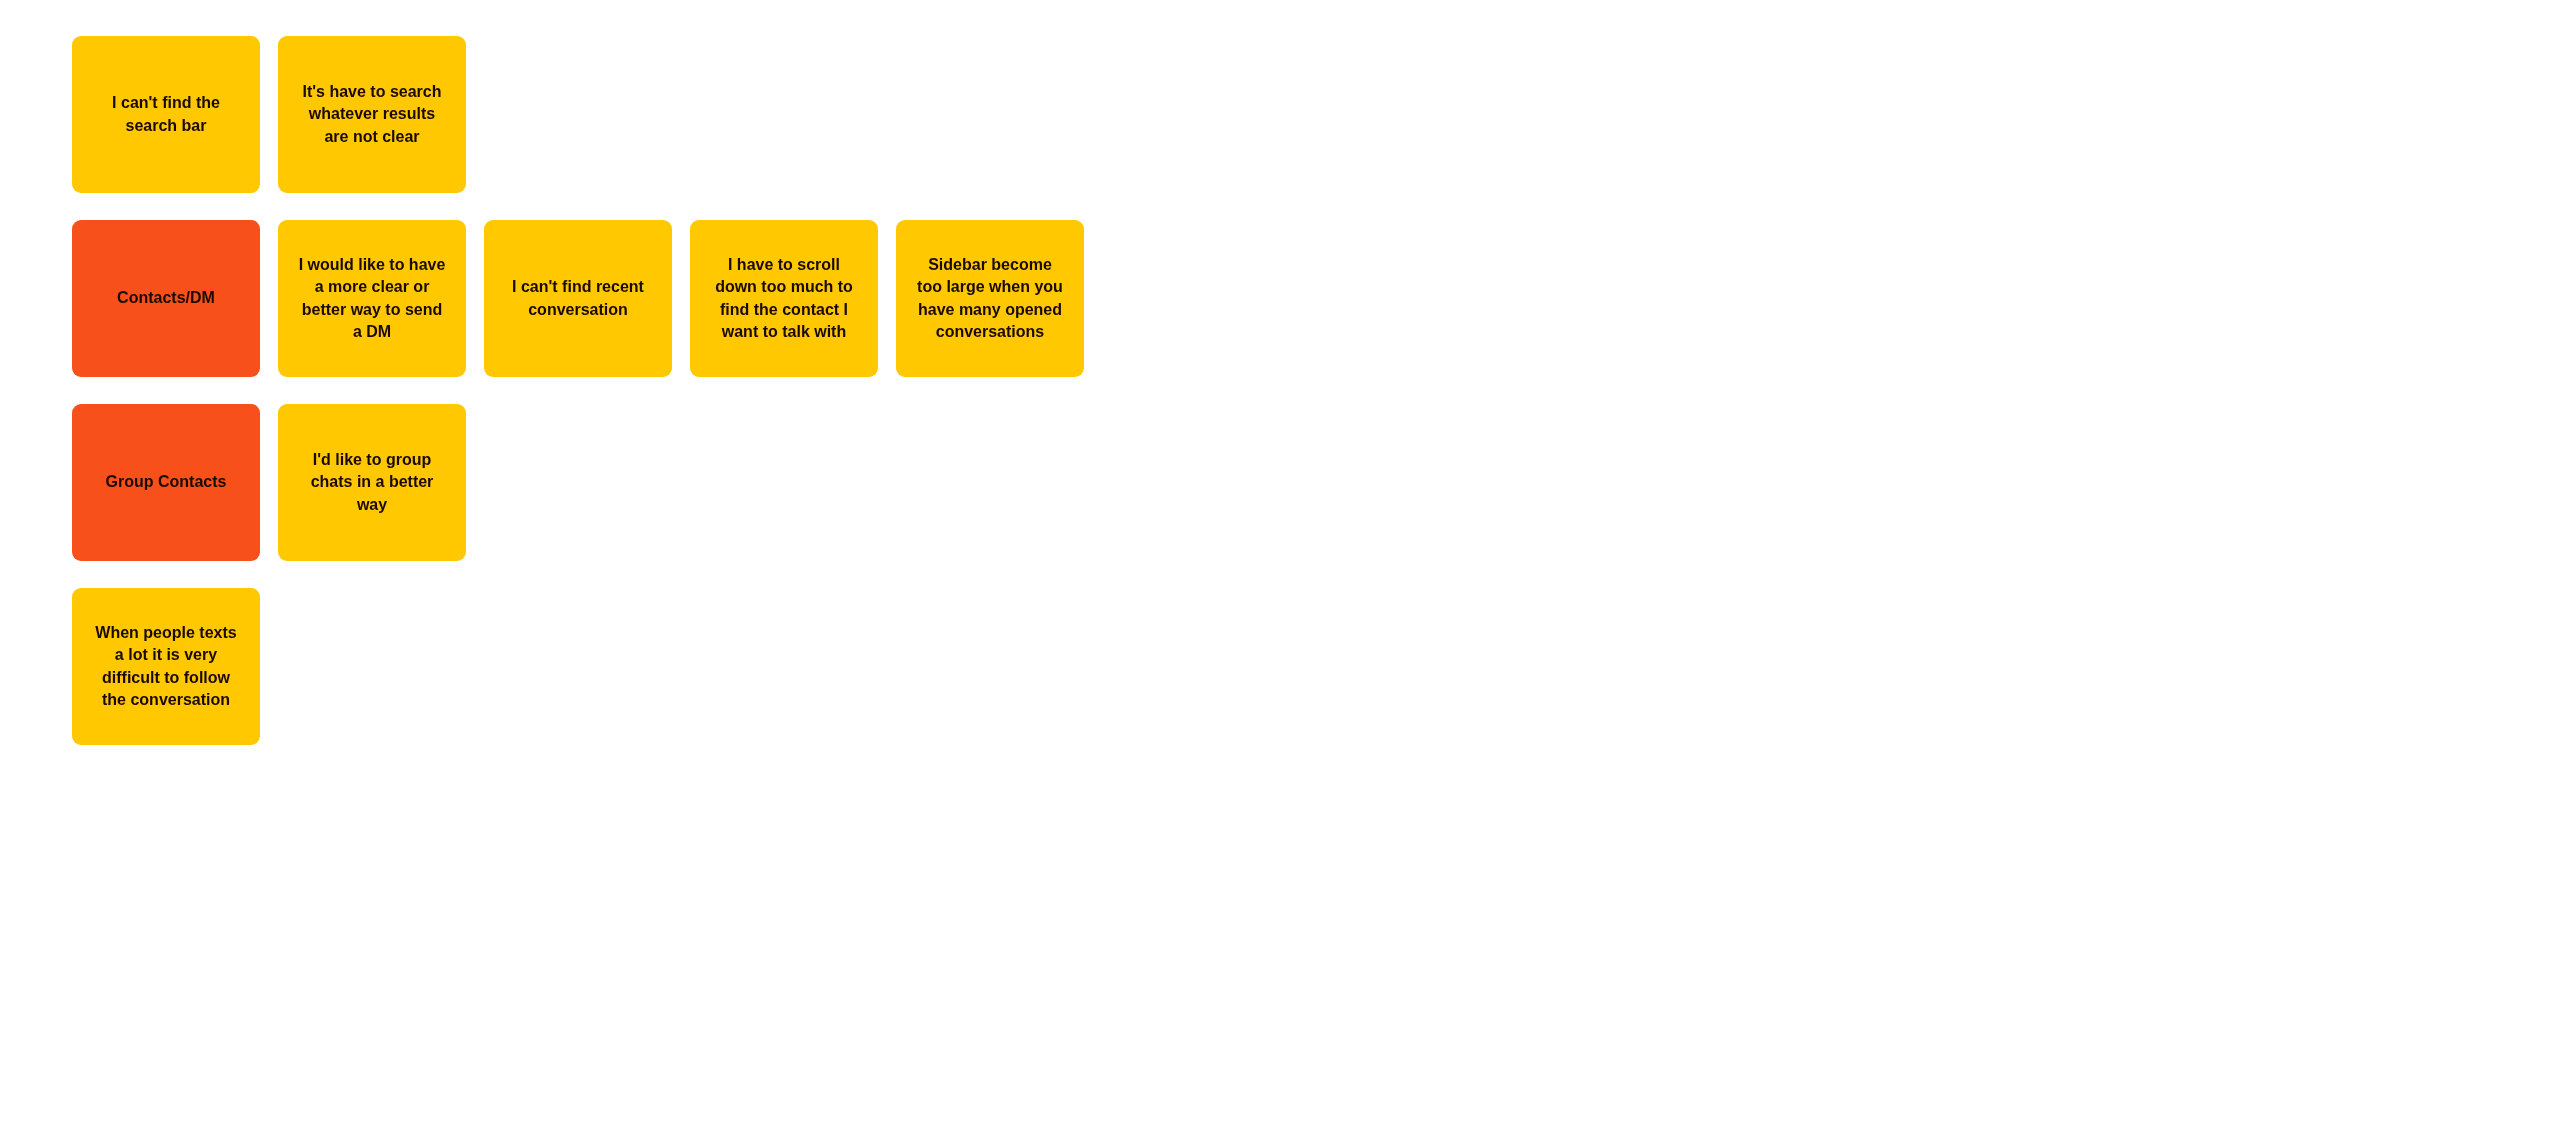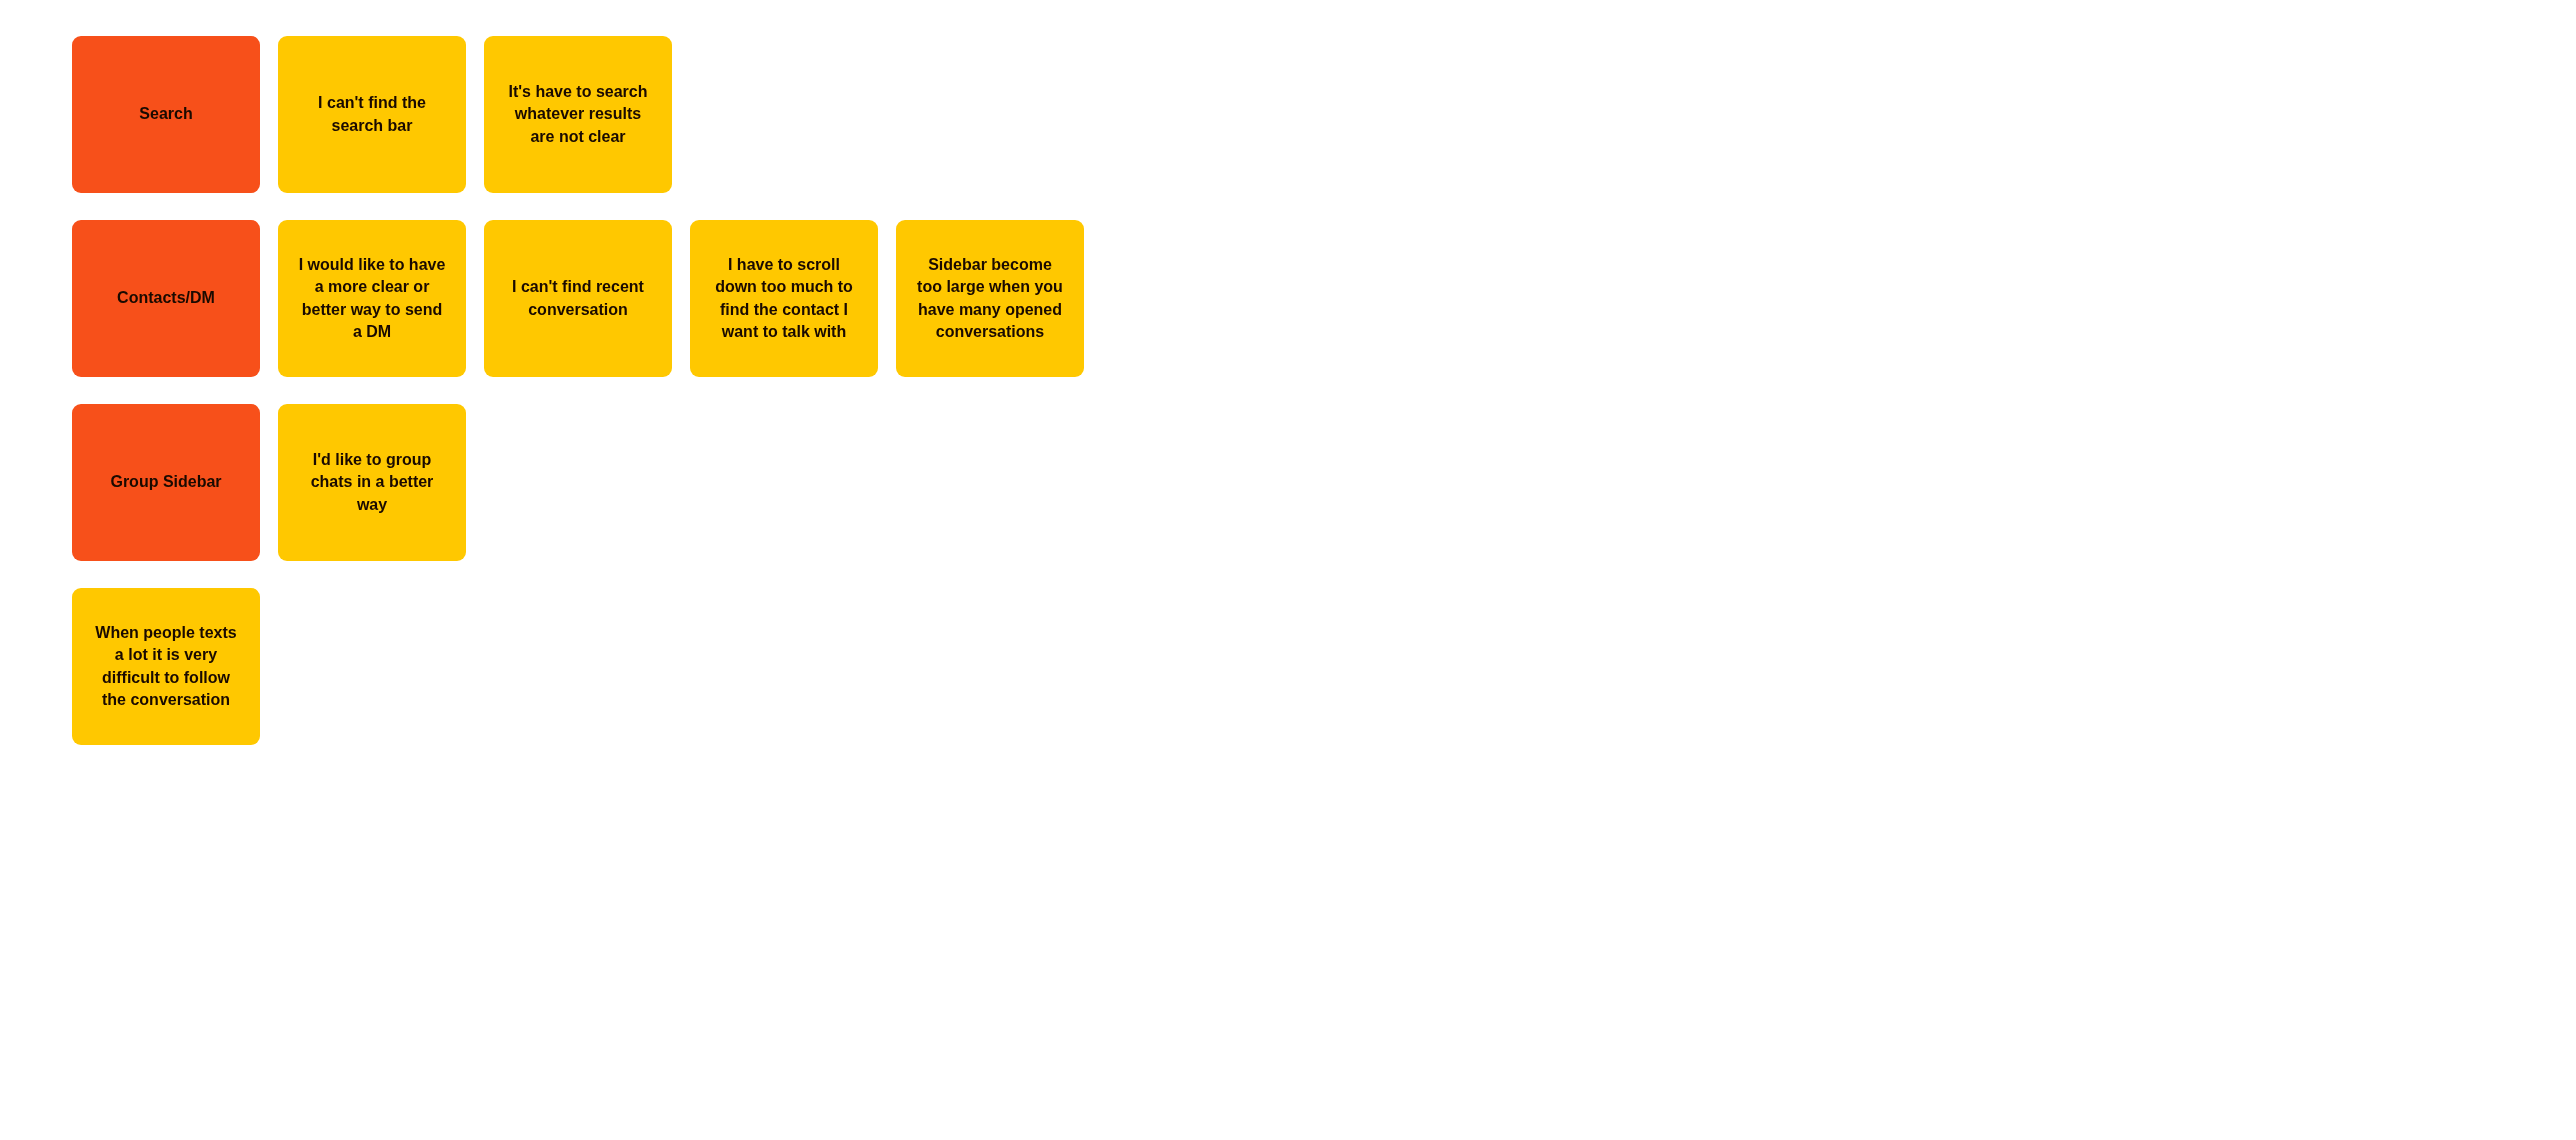--- a/index.html
+++ b/index.html
@@ -50,32 +50,31 @@
 
     .card-yellow {
       background-color: #ffc800;
     }
   </style>
 </head>
 <body>
 
 <div class="board">
 <div class="row">
-      <div class="card card-orange">Search</div>
       <div class="card card-yellow">I can't find the search bar</div>
       <div class="card card-yellow">It's have to search whatever results are not clear</div>
     </div>
     <div class="row">
       <div class="card card-orange">Contacts/DM</div>
       <div class="card card-yellow">I would like to have a more clear or better way to send a DM</div>
       <div class="card card-yellow">I can't find recent conversation</div>
       <div class="card card-yellow">I have to scroll down too much to find the contact I want to talk with</div>
       <div class="card card-yellow">Sidebar become too large when you have many opened conversations</div>
     </div>
     <div class="row">
-      <div class="card card-orange">Group Sidebar</div>
+      <div class="card card-orange">Group Contacts</div>
       <div class="card card-yellow">I'd like to group chats in a better way</div>
     </div>
     <div class="row">
       <div class="card card-yellow">When people texts a lot it is very difficult to follow the conversation</div>
     </div>
   </div>
 
 
 </body></html>

